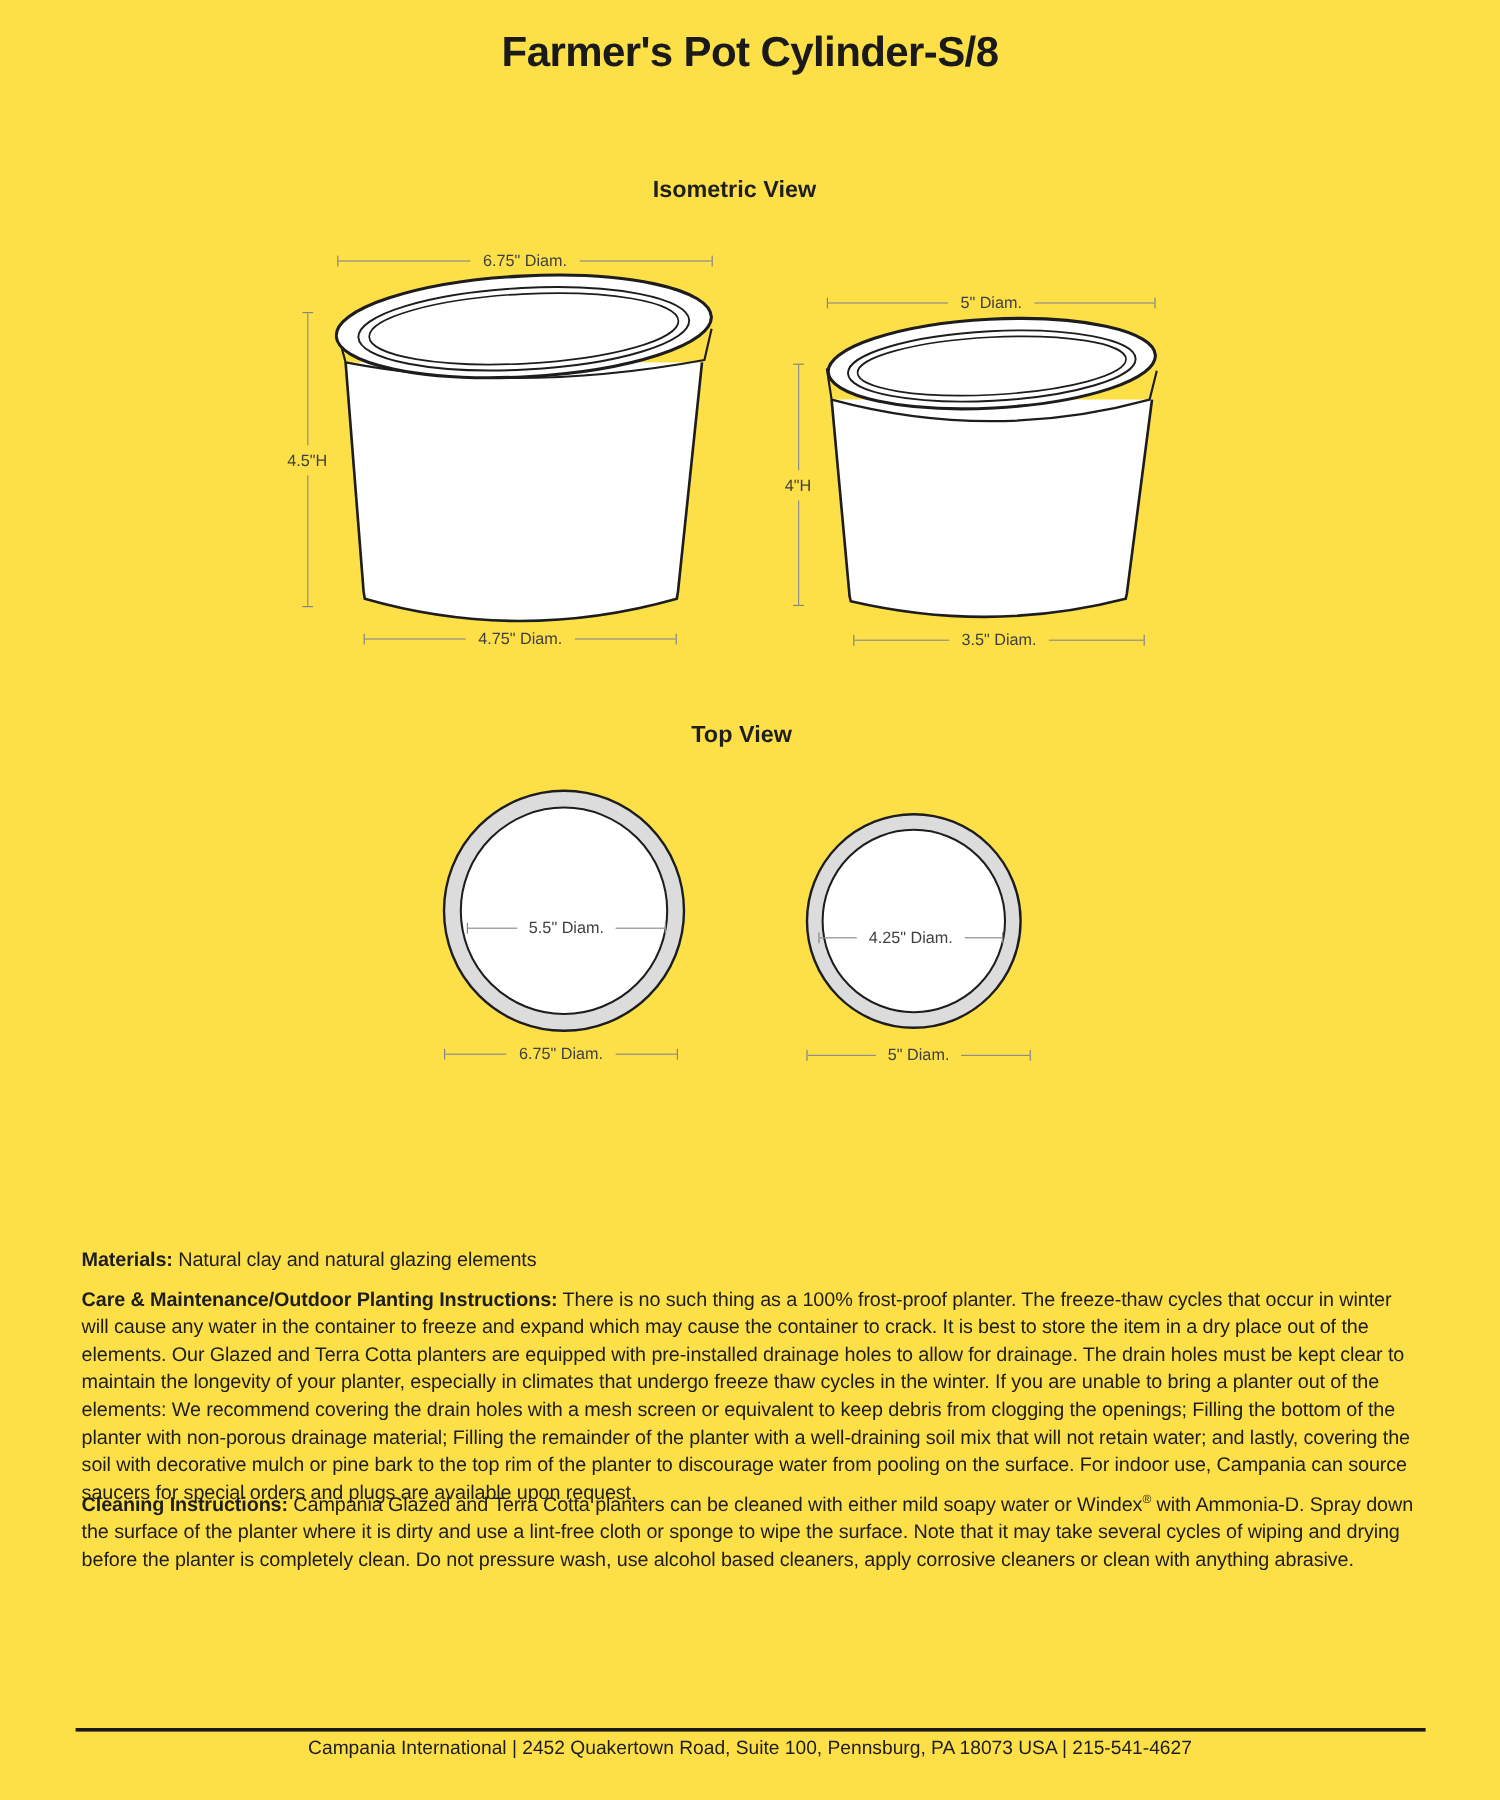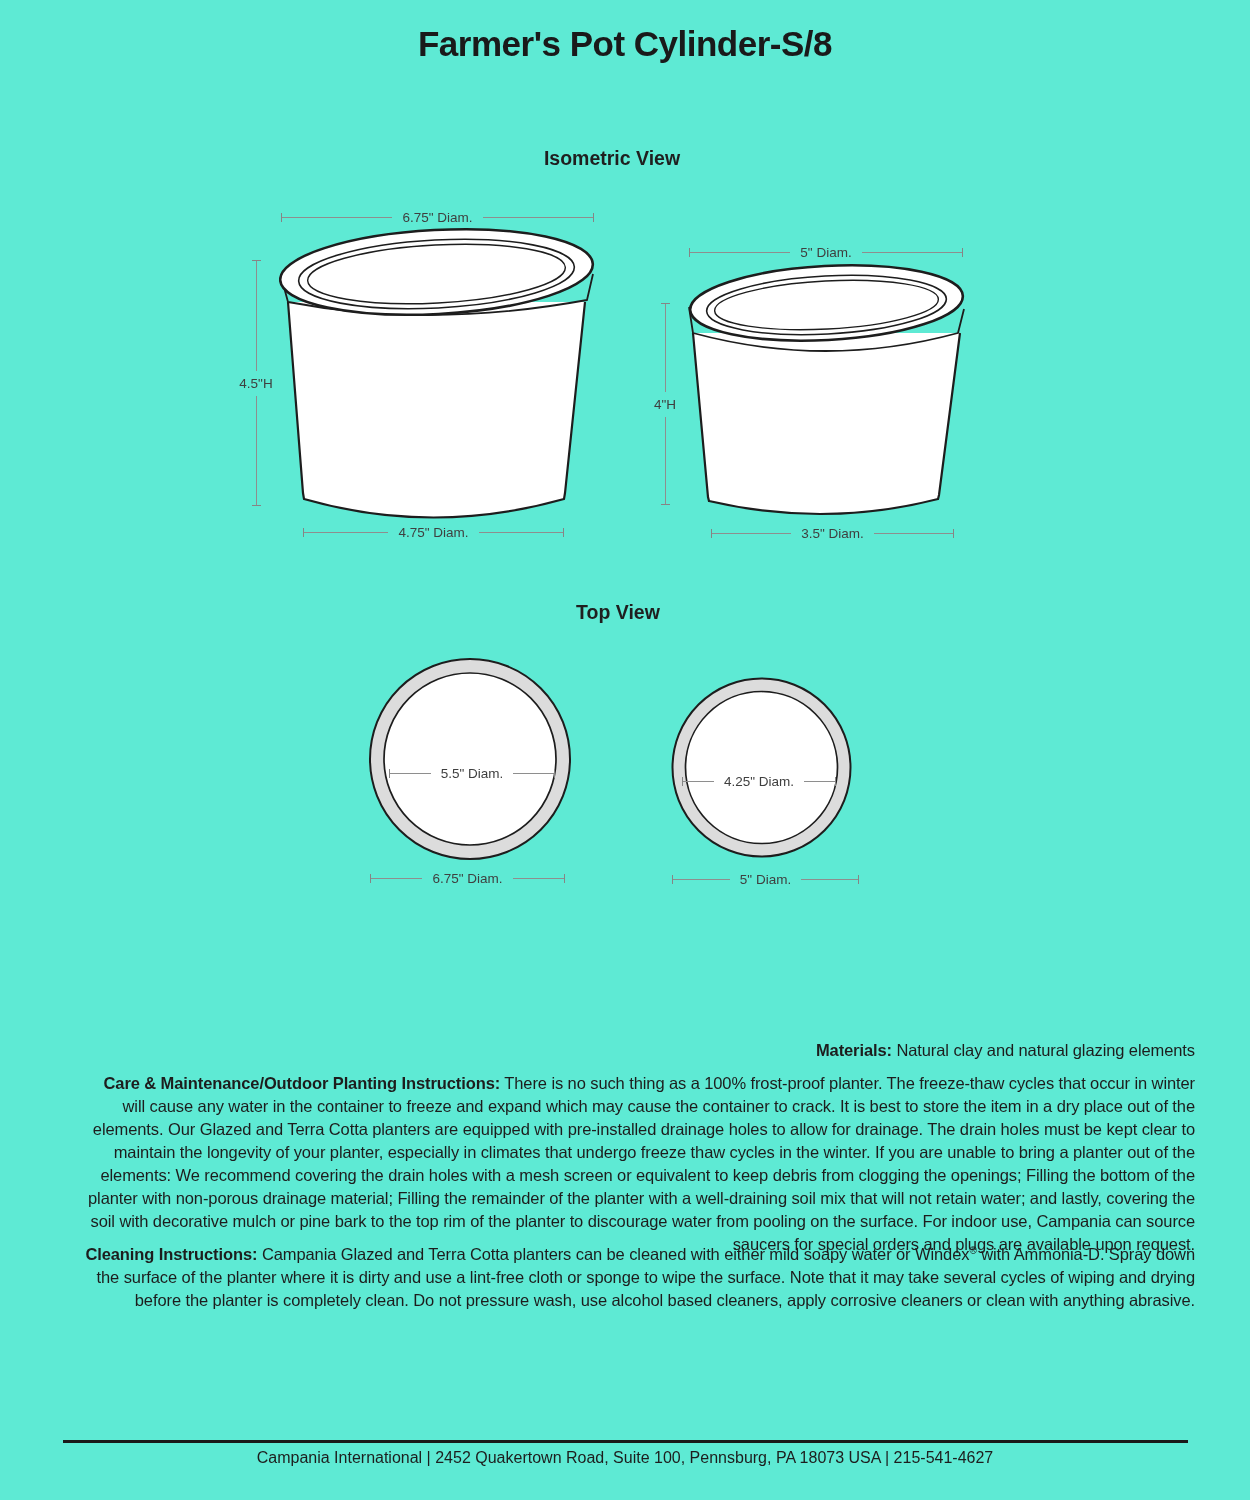--- a/index.html
+++ b/index.html
@@ -1,38 +1,38 @@
 <!DOCTYPE html>
 <html><head>
 <meta charset="utf-8">
 <style>
   html,body { margin:0; padding:0; background:#ffffff; }
   #page {
-    position:relative; width:1250px; height:1500px; background:#5eead4;
+    position:relative; width:1250px; height:1500px; background:#fde047;
     font-family:"Liberation Sans", sans-serif; color:#1c1c1c; overflow:hidden;
   }
   .abs { position:absolute; }
   .center-text { left:0; width:1250px; text-align:center; }
 
   .doc-title { font-size:35px; font-weight:bold; letter-spacing:-0.5px; color:#1a1a1a; }
   .section-heading { font-size:19.5px; font-weight:bold; color:#1f1f1f; }
 
   
   .dimh { position:absolute; display:flex; align-items:center; }
   .dimh::before, .dimh::after { content:""; width:1px; height:9px; background:#858585; flex:0 0 auto; }
   .dimh .seg { flex:1 1 auto; height:1px; background:#8e8e8e; }
   .dimh .lbl { flex:0 0 auto; padding:0 10px; font-size:13.5px; color:#3f3f3f; white-space:nowrap; transform:translateY(-0.5px); }
 
   
   .dimv { position:absolute; display:flex; flex-direction:column; align-items:center; }
   .dimv::before, .dimv::after { content:""; height:1px; width:9px; background:#858585; flex:0 0 auto; }
   .dimv .seg { flex:1 1 auto; width:1px; background:#8e8e8e; }
   .dimv .lbl { flex:0 0 auto; padding:5px 0; font-size:13.5px; color:#3f3f3f; white-space:nowrap; }
 
-  .bodycopy { position:absolute; left:80px; width:1115px; font-size:16.5px; line-height:23px; color:#1d1d1d; letter-spacing:-0.1px;text-align:right; }
+  .bodycopy { position:absolute; left:68px; width:1115px; font-size:16.5px; line-height:23px; color:#1d1d1d; letter-spacing:-0.1px; }
   .bodycopy b { font-weight:bold; }
   sup.reg { font-size:10px; vertical-align:super; line-height:0; }
 
   .footer-rule { position:absolute; left:63px; width:1125px; height:3px; background:#1a1a1a; }
   .footer-line { position:absolute; left:0; width:1250px; text-align:center; font-size:16px; color:#1d1d1d; }
   .footer-line a { color:#3671b5; text-decoration:underline; cursor:pointer; }
 
   svg { display:block; }
 </style>
 </head>

